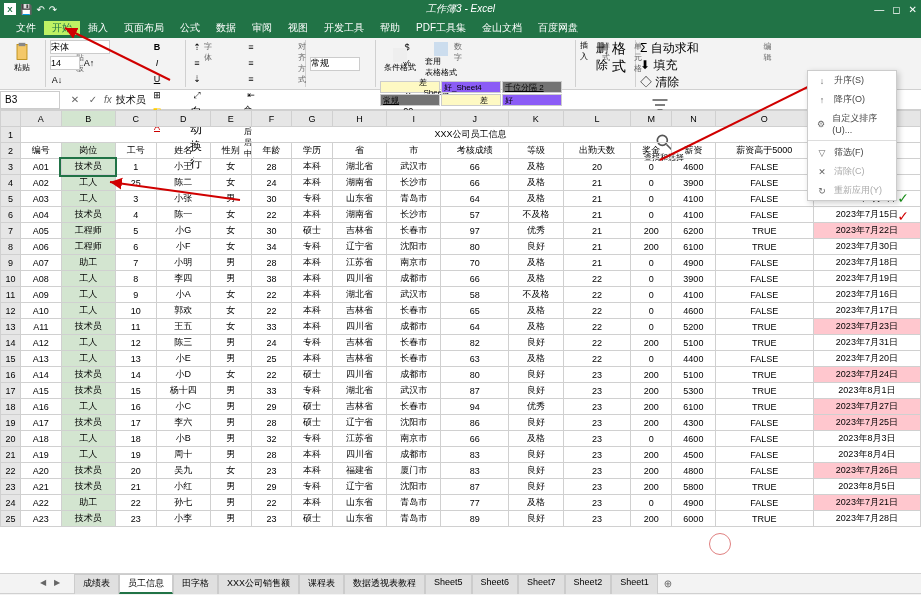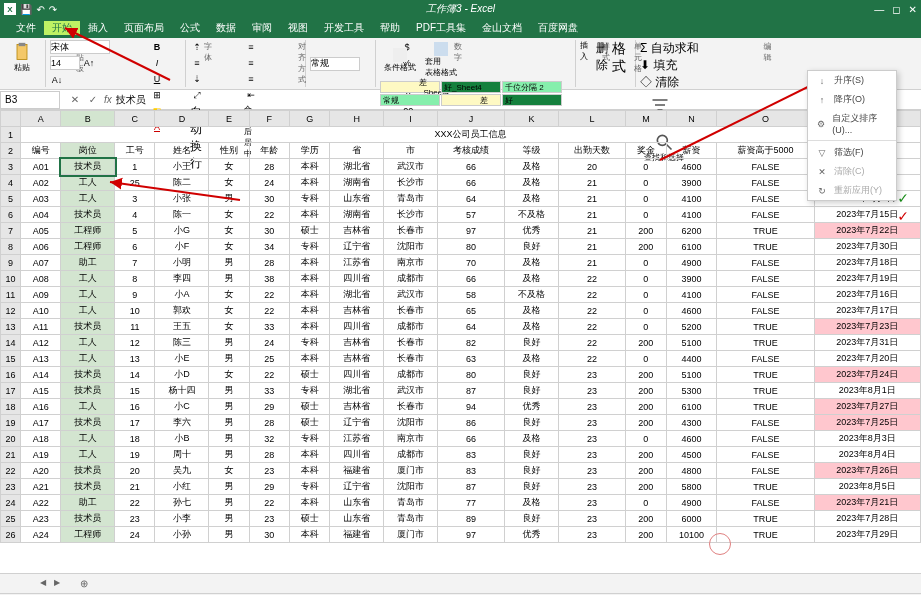--- a/index.html
+++ b/index.html
@@ -20,22 +20,22 @@
 .ribbon-group-label { text-align: center; font-size: 8px; color: #666; padding-top: 1px; }
 .ribbon-controls { display: flex; align-items: center; gap: 2px; flex-wrap: wrap; }
 .ribbon-btn { display: flex; flex-direction: column; align-items: center; padding: 2px 4px; cursor: pointer; font-size: 8px; }
 .ribbon-btn svg { width: 14px; height: 14px; }
 .ribbon-btn.large svg { width: 20px; height: 20px; }
 .font-select { width: 60px; height: 14px; font-size: 9px; border: 1px solid #ccc; }
 .size-select { width: 30px; height: 14px; font-size: 9px; border: 1px solid #ccc; }
 .mini-btn { width: 14px; height: 14px; border: none; background: transparent; cursor: pointer; font-size: 9px; }
 .style-box { width: 60px; height: 12px; font-size: 8px; border: 1px solid #ccc; display: flex; align-items: center; padding: 0 2px; }
 .style-box.pink { background: #fef9c3; padding-left: 38px; }
-.style-box.green { background: #15803d; }
-.style-box.normal { background: #86efac; }
+.style-box.green { background: #8b5cf6; }
+.style-box.normal { background: #737373; text-decoration: underline; }
 
 .name-box-row { height: 20px; border-bottom: 1px solid #d0d0d0; display: flex; align-items: center; background: #fff; }
 .name-box { width: 60px; height: 18px; border: 1px solid #ccc; font-size: 10px; padding: 0 4px; }
 .fx-area { display: flex; align-items: center; gap: 4px; margin-left: 8px; }
 .fx-label { font-style: italic; color: #666; font-size: 10px; }
 .formula-input { border: none; font-size: 10px; width: 200px; outline: none; }
 .fx-btn { width: 14px; height: 14px; cursor: pointer; color: #666; display:flex; align-items:center; justify-content:center; }
 
 .sheet-area { height: 463px; overflow: auto; position: relative; }
 table.grid { border-collapse: collapse; width: 100%; }
@@ -709,48 +709,42 @@
           <td>山东省</td>
           <td>青岛市</td>
           <td>89</td>
           <td>良好</td>
           <td>23</td>
           <td>200</td>
           <td>6000</td>
           <td>TRUE</td>
           <td>2023年7月28日</td>
         </tr>
-        <tr>
-          <th class="row-head">26</th>
-          <td>A24</td>
-          <td class="selected-col">工程师</td>
-          <td>24</td>
-          <td>小孙</td>
-          <td>男</td>
-          <td>30</td>
-          <td>本科</td>
-          <td>福建省</td>
-          <td>厦门市</td>
-          <td>97</td>
-          <td>优秀</td>
-          <td>23</td>
-          <td>200</td>
-          <td>10100</td>
-          <td>TRUE</td>
-          <td>2023年7月29日</td>
-        </tr>
       </tbody>
     </table>
 </div>
 
 <div class="sheet-tabs">
   <div class="tab-nav">
     <span class="tab-nav-btn">◀</span>
     <span class="tab-nav-btn">▶</span>
   </div>
+  <div id="tabs-container" style="display:flex">
+      <div class="sheet-tab">成绩表</div>
+      <div class="sheet-tab active">员工信息</div>
+      <div class="sheet-tab">田字格</div>
+      <div class="sheet-tab">XXX公司销售额</div>
+      <div class="sheet-tab">课程表</div>
+      <div class="sheet-tab">数据透视表教程</div>
+      <div class="sheet-tab">Sheet5</div>
+      <div class="sheet-tab">Sheet6</div>
+      <div class="sheet-tab">Sheet7</div>
+      <div class="sheet-tab">Sheet2</div>
+      <div class="sheet-tab">Sheet1</div>
+    </div>
   <span class="add-tab">⊕</span>
 </div>
 
 <div class="status-bar">
 
   <div class="status-right">
 
     <input type="range" class="zoom-slider" min="0" max="100" value="50" style="">
 
   </div>

